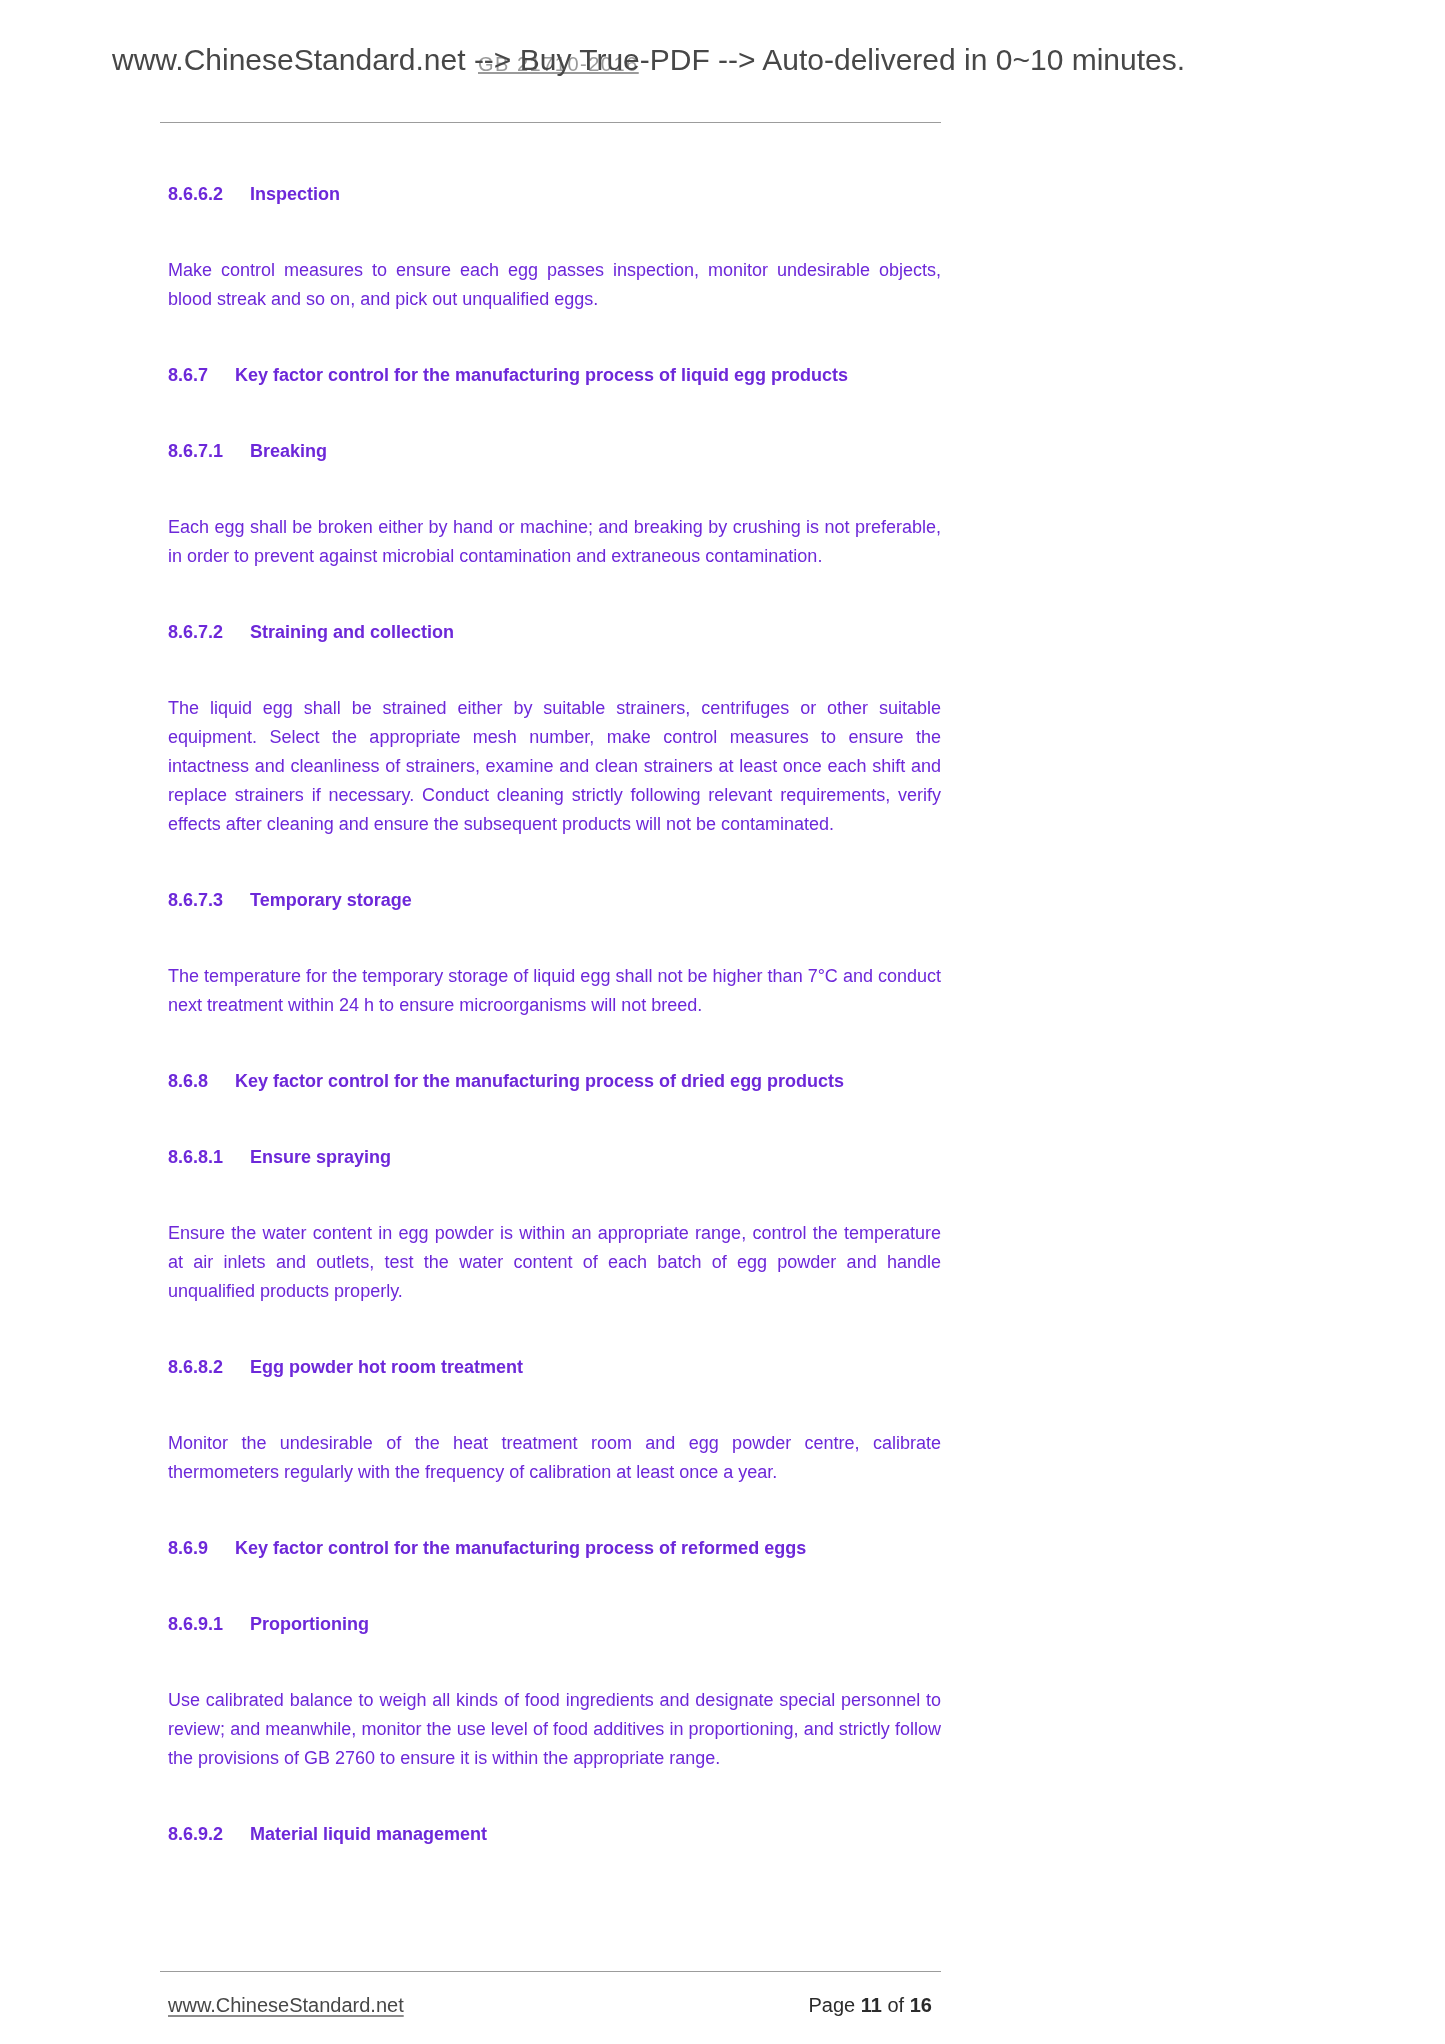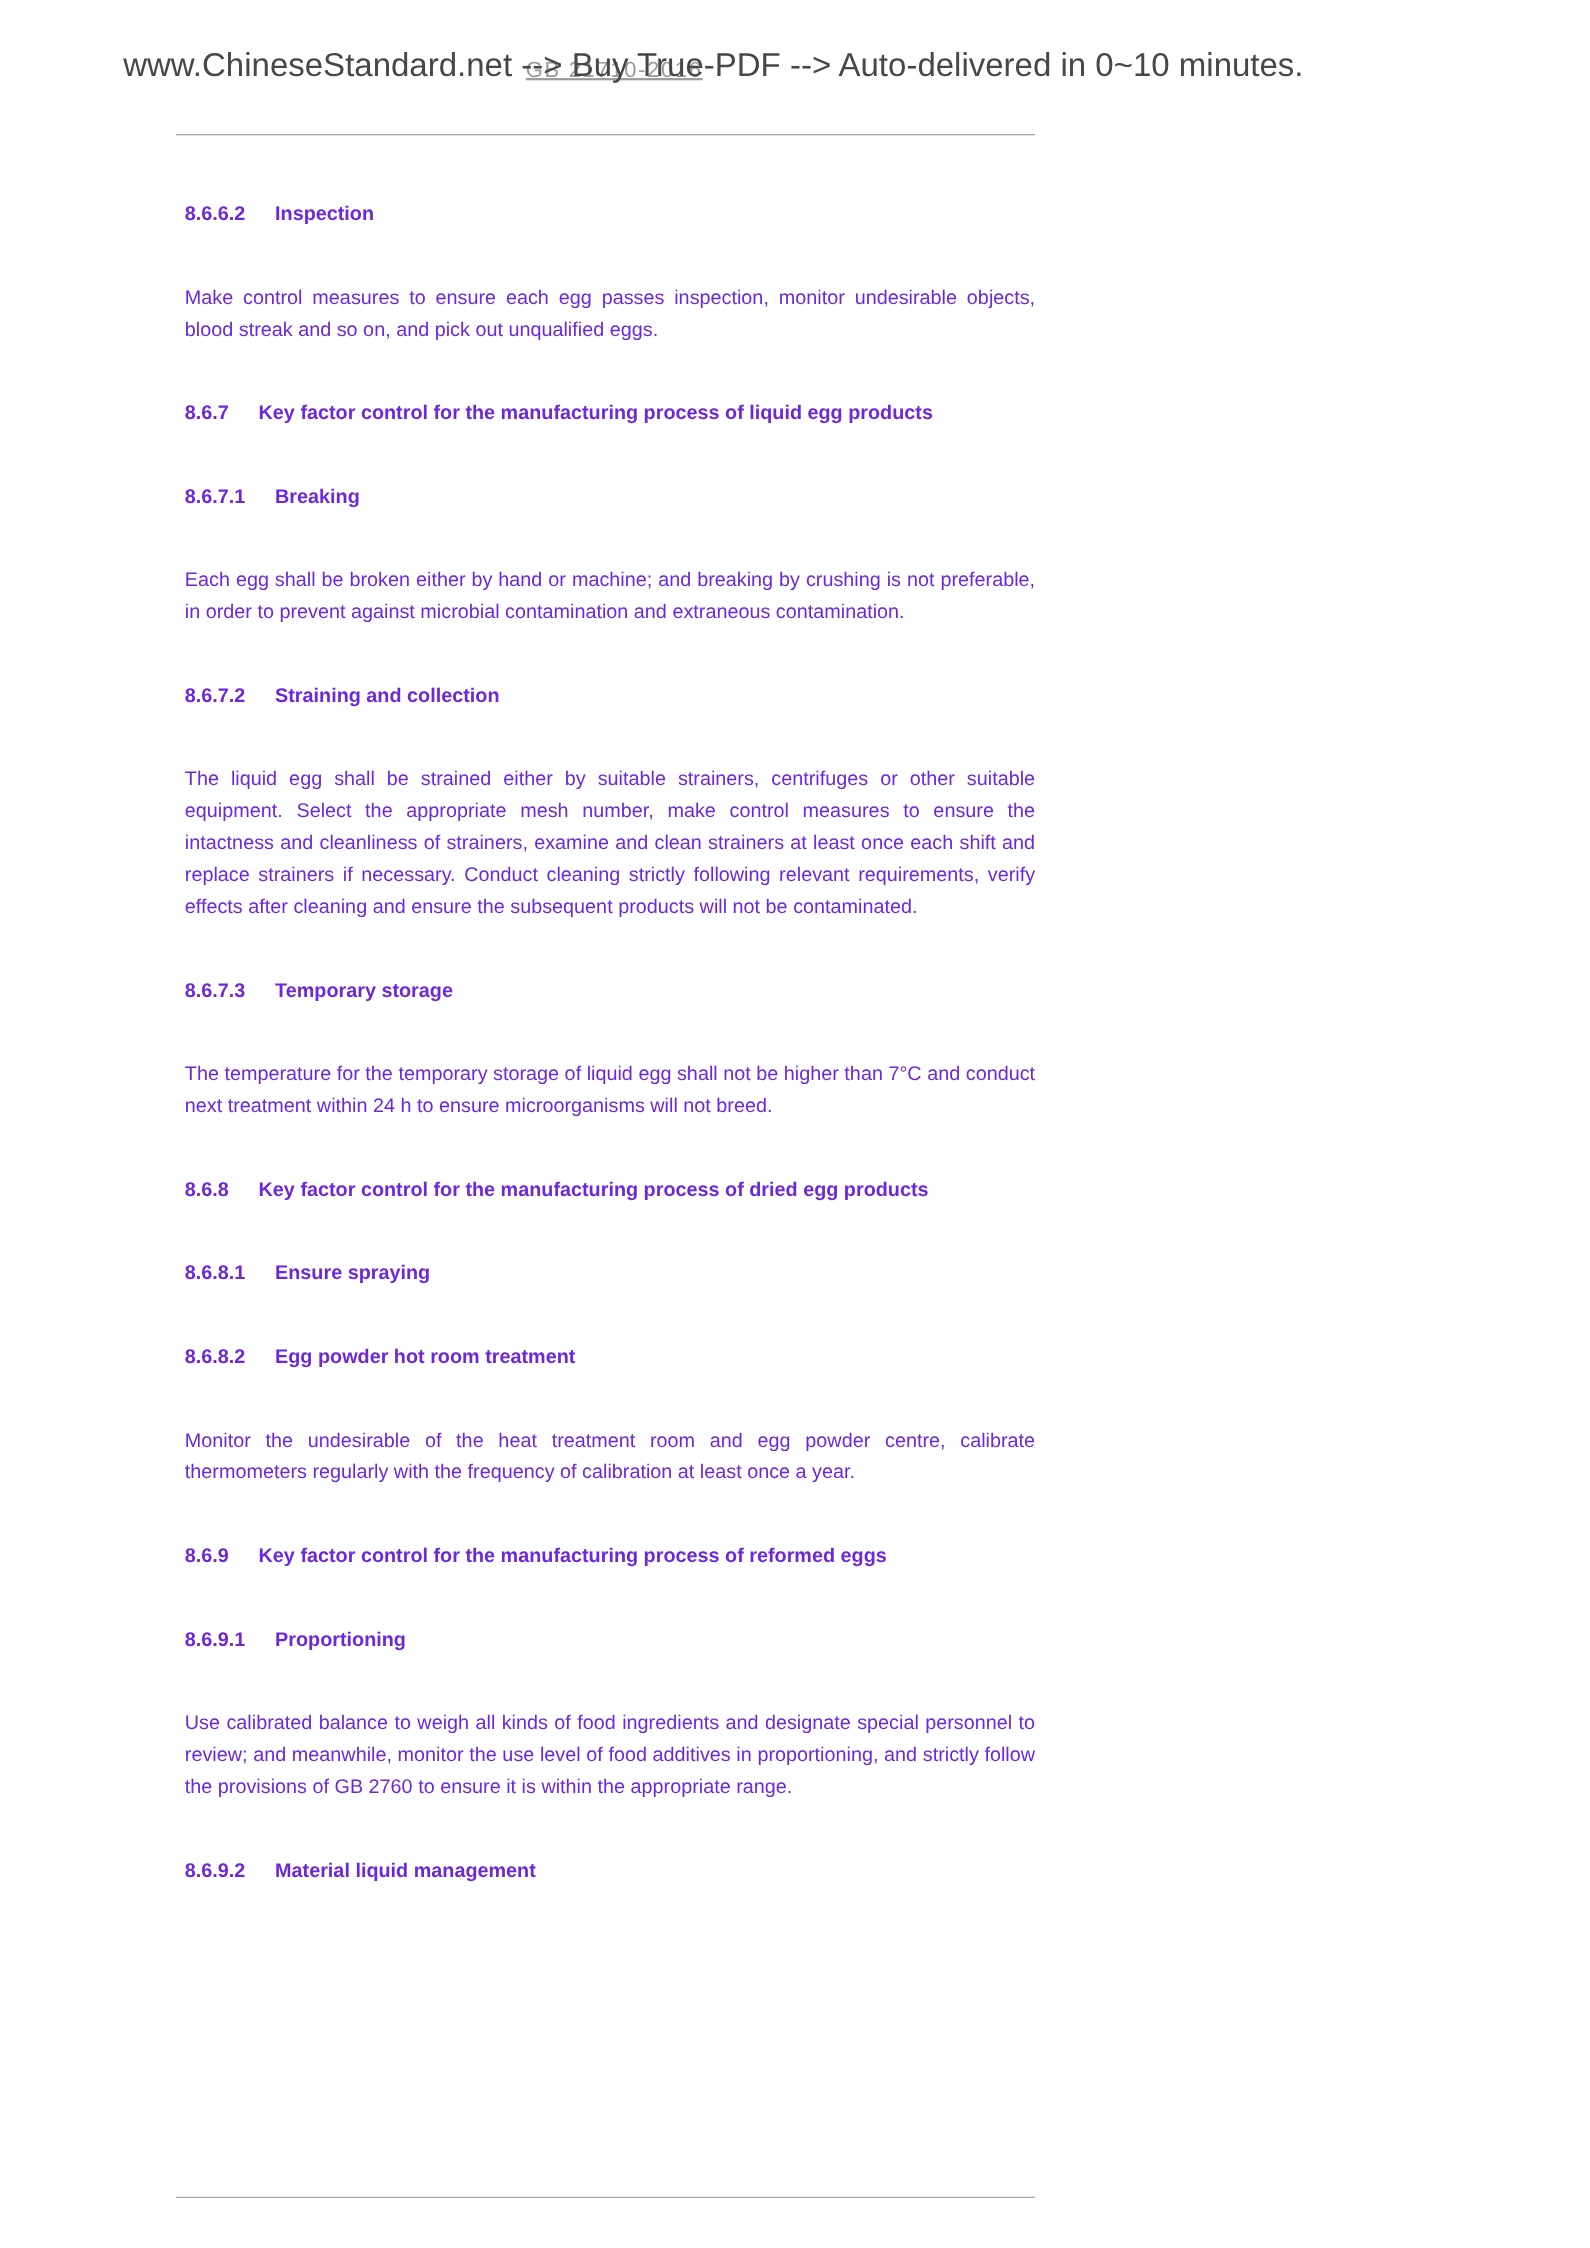--- a/index.html
+++ b/index.html
@@ -119,32 +119,37 @@
     <p class="block para">The liquid egg shall be strained either by suitable strainers, centrifuges or other suitable equipment. Select the appropriate mesh number, make control measures to ensure the intactness and cleanliness of strainers, examine and clean strainers at least once each shift and replace strainers if necessary. Conduct cleaning strictly following relevant requirements, verify effects after cleaning and ensure the subsequent products will not be contaminated.</p>
 
     <p class="block heading"><span class="hnum">8.6.7.3</span><span class="htitle">Temporary storage</span></p>
 
     <p class="block para">The temperature for the temporary storage of liquid egg shall not be higher than 7°C and conduct next treatment within 24 h to ensure microorganisms will not breed.</p>
 
     <p class="block heading"><span class="hnum">8.6.8</span><span class="htitle">Key factor control for the manufacturing process of dried egg products</span></p>
 
     <p class="block heading"><span class="hnum">8.6.8.1</span><span class="htitle">Ensure spraying</span></p>
 
+    <p class="block para">Ensure the water content in egg powder is within an appropriate range, control the temperature at air inlets and outlets, test the water content of each batch of egg powder and handle unqualified products properly.</p>
 
     <p class="block heading"><span class="hnum">8.6.8.2</span><span class="htitle">Egg powder hot room treatment</span></p>
 
     <p class="block para">Monitor the undesirable of the heat treatment room and egg powder centre, calibrate thermometers regularly with the frequency of calibration at least once a year.</p>
 
     <p class="block heading"><span class="hnum">8.6.9</span><span class="htitle">Key factor control for the manufacturing process of reformed eggs</span></p>
 
     <p class="block heading"><span class="hnum">8.6.9.1</span><span class="htitle">Proportioning</span></p>
 
     <p class="block para">Use calibrated balance to weigh all kinds of food ingredients and designate special personnel to review; and meanwhile, monitor the use level of food additives in proportioning, and strictly follow the provisions of GB 2760 to ensure it is within the appropriate range.</p>
 
     <p class="block heading"><span class="hnum">8.6.9.2</span><span class="htitle">Material liquid management</span></p>
 
   </main>
 
   <div class="footer">
     <div class="footer-rule"></div>
+    <div class="footer-row">
+      <span class="site-link">www.ChineseStandard.net</span>
+      <span class="page-indicator"><span>Page</span>&nbsp;<span class="pg-num">11</span>&nbsp;<span>of</span>&nbsp;<span class="pg-num">16</span></span>
+    </div>
   </div>
 
 </div>
 
 </body></html>

